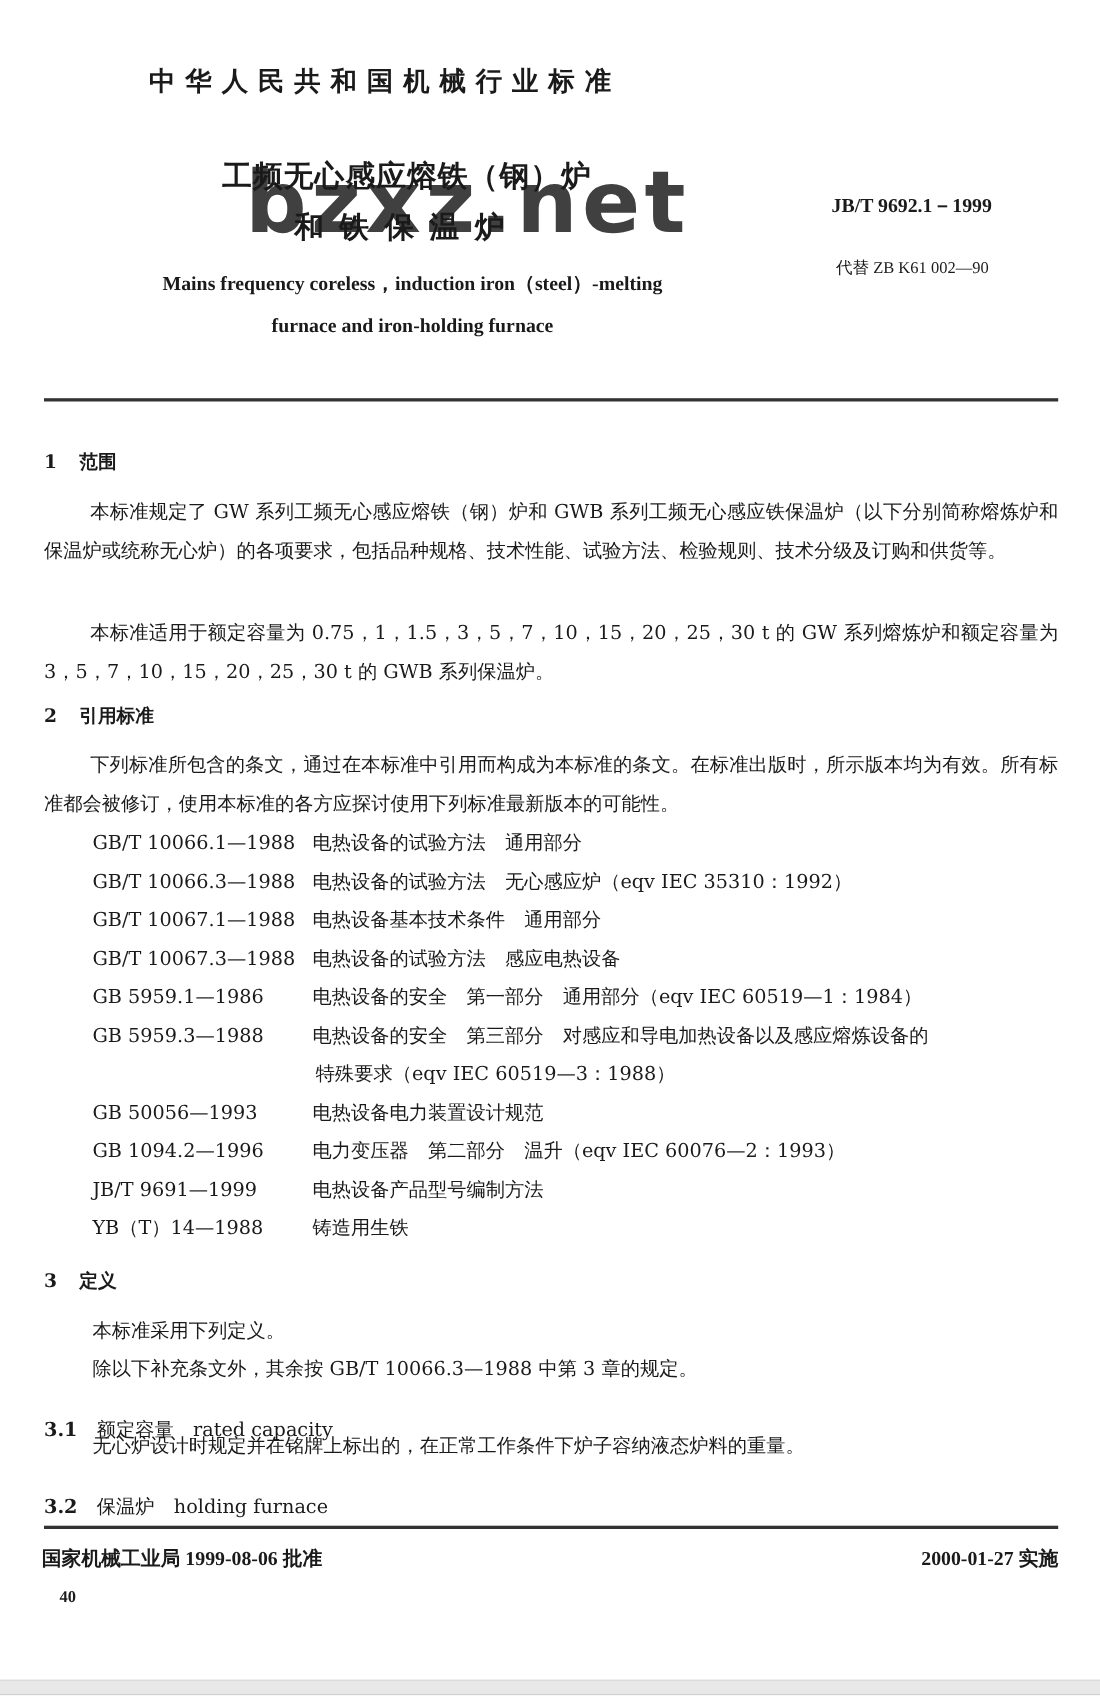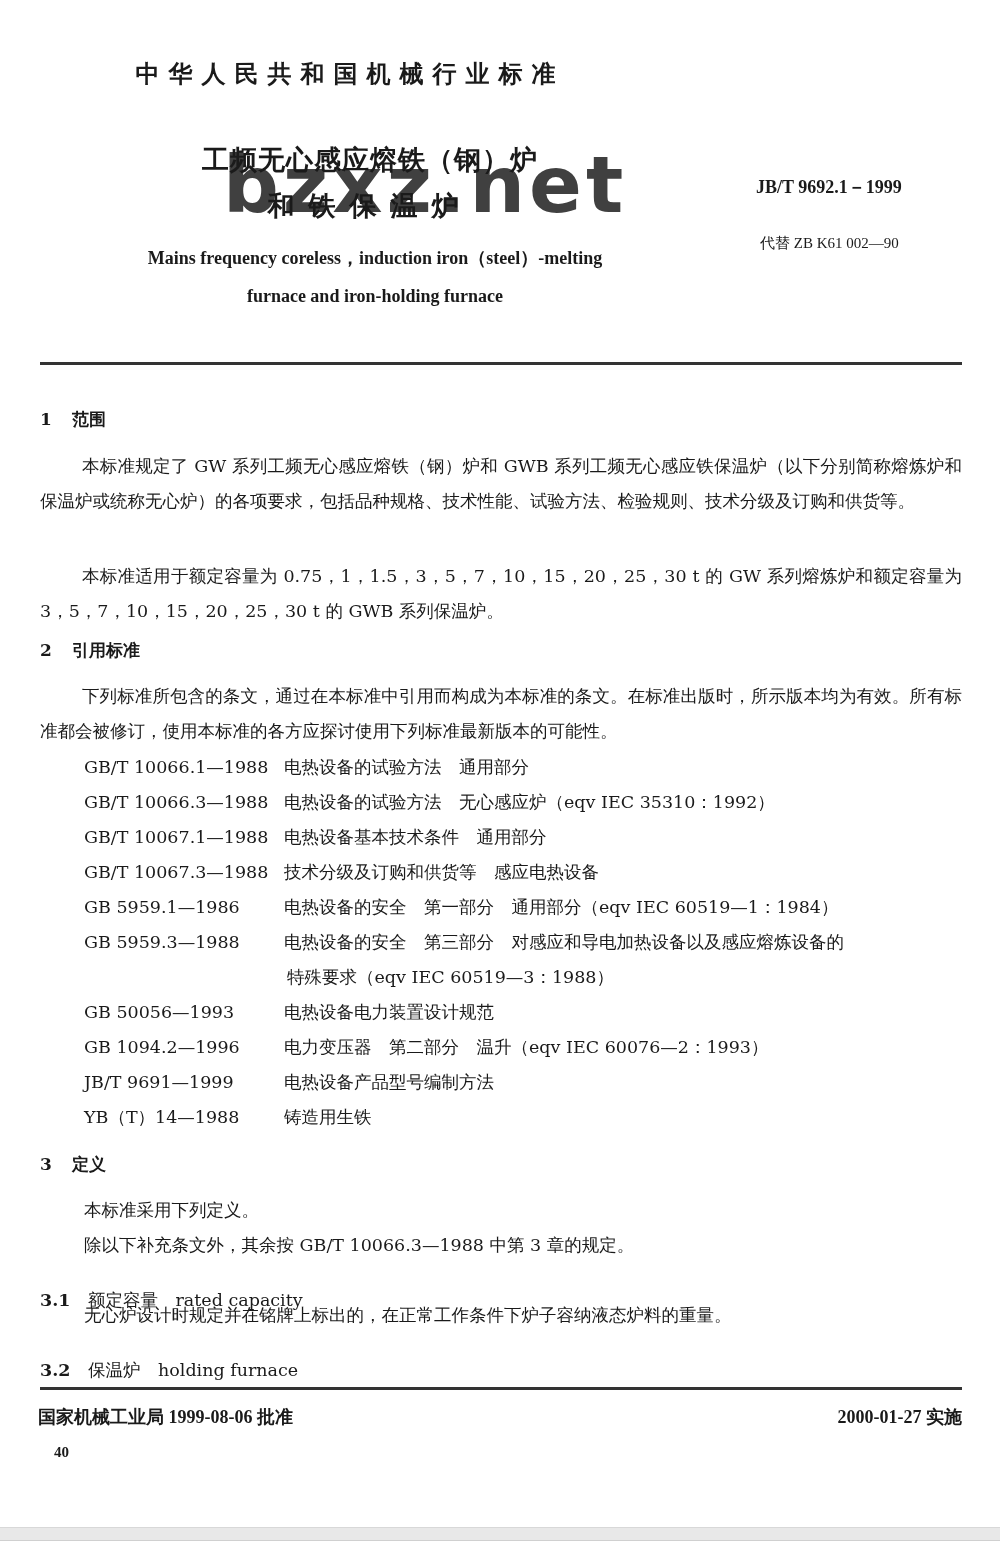--- a/index.html
+++ b/index.html
@@ -65,21 +65,21 @@
 <div class="abs para" style="top:559px;">本标准适用于额定容量为 0.75，1，1.5，3，5，7，10，15，20，25，30 t 的 GW 系列熔炼炉和额定容量为 3，5，7，10，15，20，25，30 t 的 GWB 系列保温炉。</div>
 
 <div class="abs h1" style="top:639px;">
   <span class="num">2</span><span>引用标准</span>
 </div>
 <div class="abs para" style="top:679px;">下列标准所包含的条文，通过在本标准中引用而构成为本标准的条文。在标准出版时，所示版本均为有效。所有标准都会被修订，使用本标准的各方应探讨使用下列标准最新版本的可能性。</div>
 
 <div class="abs ref-row" style="top:750px;"><span class="ref-code">GB/T 10066.1—1988</span><span class="ref-title">电热设备的试验方法　通用部分</span></div>
 <div class="abs ref-row" style="top:785px;"><span class="ref-code">GB/T 10066.3—1988</span><span class="ref-title">电热设备的试验方法　无心感应炉（eqv IEC 35310：1992）</span></div>
 <div class="abs ref-row" style="top:820px;"><span class="ref-code">GB/T 10067.1—1988</span><span class="ref-title">电热设备基本技术条件　通用部分</span></div>
-<div class="abs ref-row" style="top:855px;"><span class="ref-code">GB/T 10067.3—1988</span><span class="ref-title">技术分级及订购和供货等　感应电热设备</span></div>
+<div class="abs ref-row" style="top:855px;"><span class="ref-code">GB/T 10067.3—1988</span><span class="ref-title">电热设备的试验方法　感应电热设备</span></div>
 <div class="abs ref-row" style="top:890px;"><span class="ref-code">GB 5959.1—1986</span><span class="ref-title">电热设备的安全　第一部分　通用部分（eqv IEC 60519—1：1984）</span></div>
 <div class="abs ref-row" style="top:925px;"><span class="ref-code">GB 5959.3—1988</span><span class="ref-title">电热设备的安全　第三部分　对感应和导电加热设备以及感应熔炼设备的</span></div>
 <div class="abs ref-cont" style="top:960px;">特殊要求（eqv IEC 60519—3：1988）</div>
 <div class="abs ref-row" style="top:995px;"><span class="ref-code">GB 50056—1993</span><span class="ref-title">电热设备电力装置设计规范</span></div>
 <div class="abs ref-row" style="top:1030px;"><span class="ref-code">GB 1094.2—1996</span><span class="ref-title">电力变压器　第二部分　温升（eqv IEC 60076—2：1993）</span></div>
 <div class="abs ref-row" style="top:1065px;"><span class="ref-code">JB/T 9691—1999</span><span class="ref-title">电热设备产品型号编制方法</span></div>
 <div class="abs ref-row" style="top:1100px;"><span class="ref-code">YB（T）14—1988</span><span class="ref-title">铸造用生铁</span></div>
 
 <div class="abs h1" style="top:1153px;">
   <span class="num">3</span><span>定义</span>

